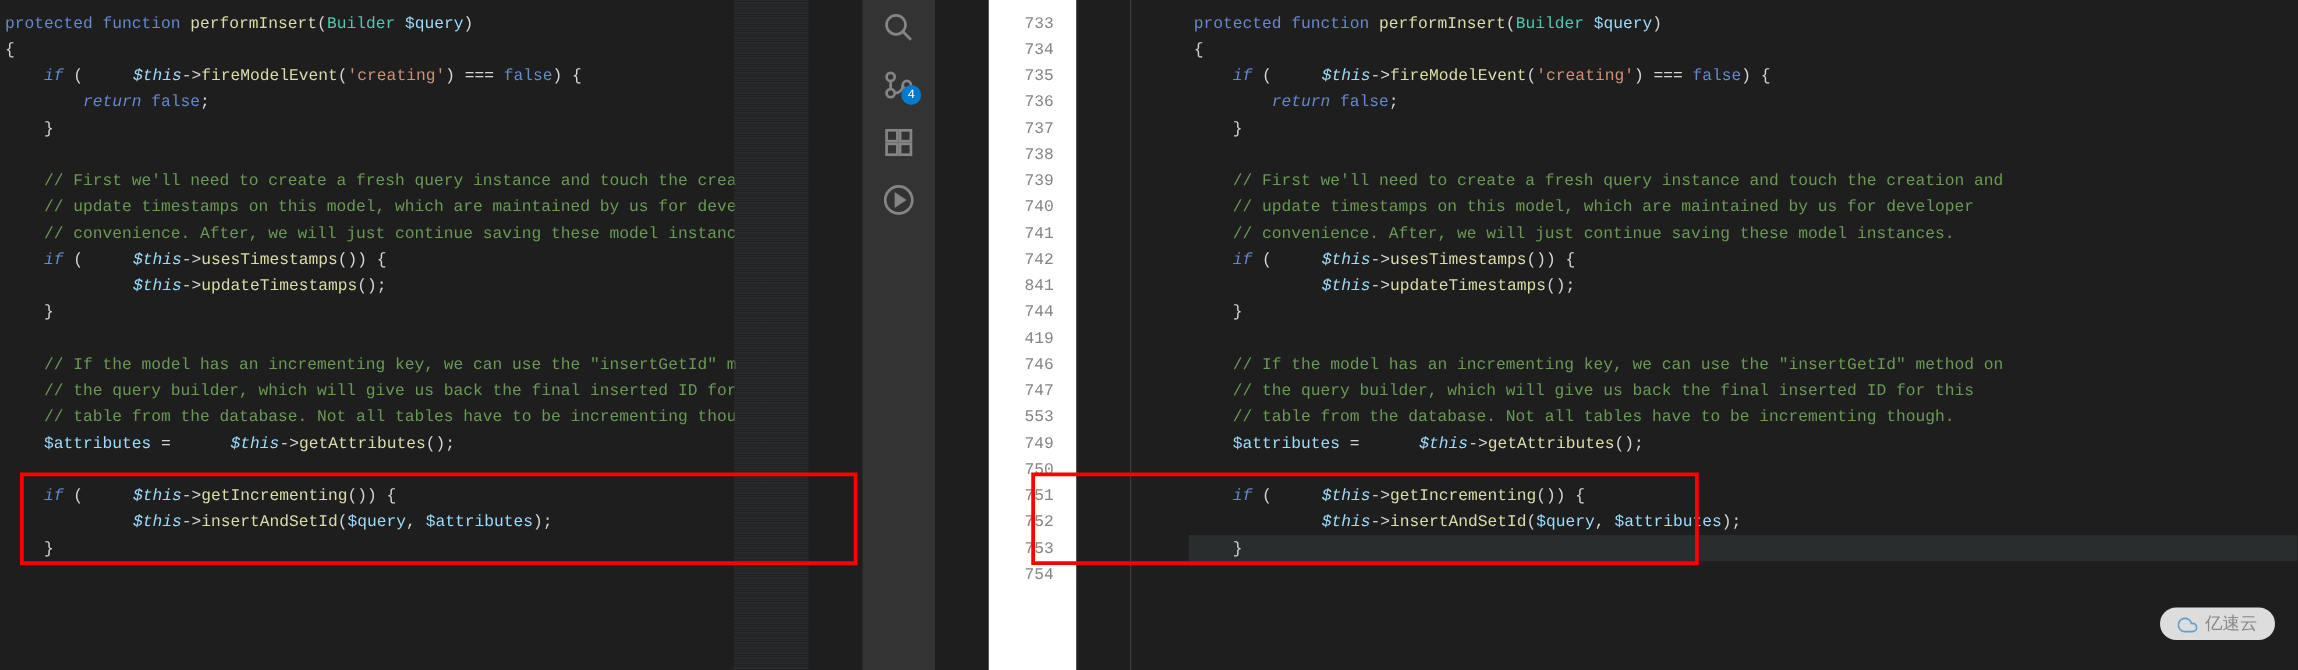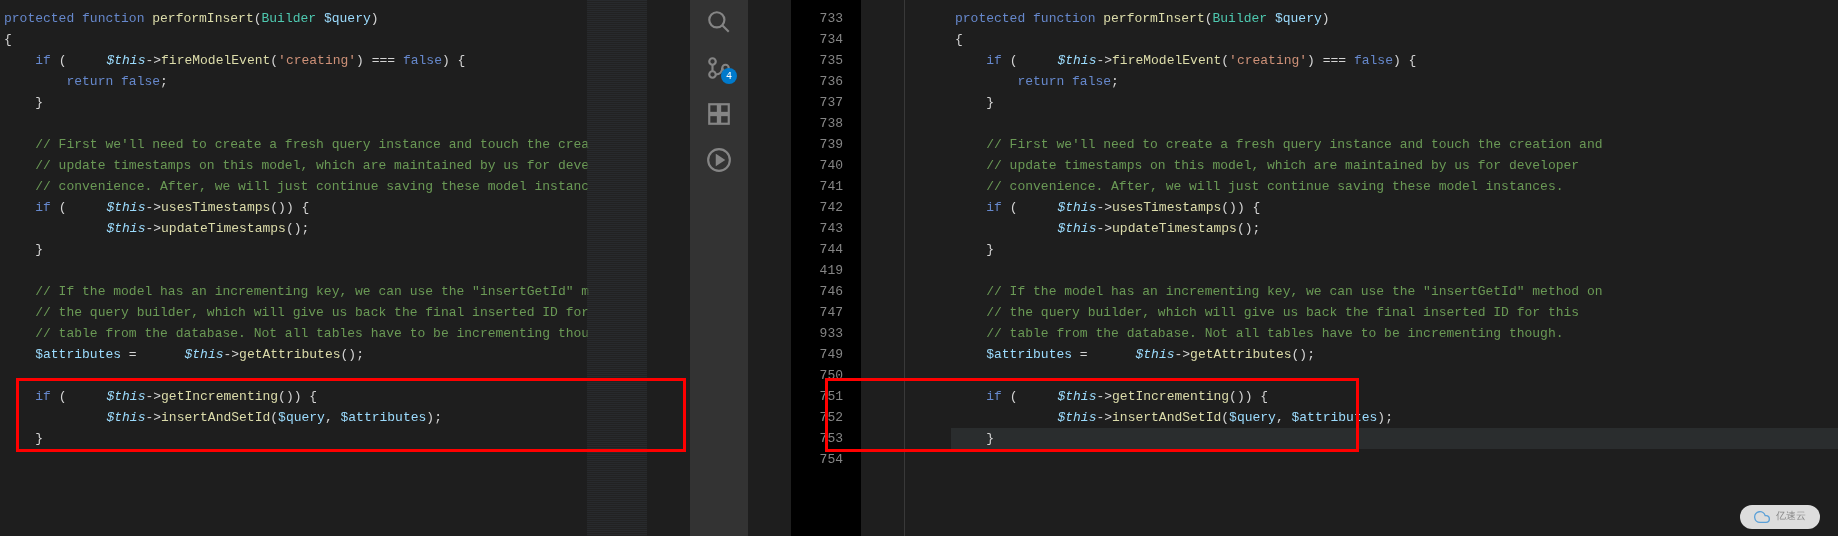--- a/index.html
+++ b/index.html
@@ -71,21 +71,21 @@
   border-radius: 50%;
   width: 16px;
   height: 16px;
   font-size: 10px;
   display: flex;
   align-items: center;
   justify-content: center;
 }
 .gutter {
   width: 70px;
-  background: #000000;
+  background: #ffffff;
   color: #858585;
   text-align: right;
   padding-right: 18px;
   line-height: 21px;
   font-size: 13px;
   padding-top: 8px;
 }
 .right-pane {
   flex: 1;
   background: #1e1e1e;
@@ -94,21 +94,21 @@
 .code-area {
   padding-top: 8px;
   line-height: 21px;
   white-space: pre;
   color: #d4d4d4;
   position: relative;
 }
 .code-line { height: 21px; padding-left: 4px; }
 .kw-vis { color: #6688cc; }
 .kw-func { color: #6688cc; }
-.kw-ctrl { color: #6688cc; }
+.kw-ctrl { color: #6688cc; font-style: italic; }
 .fn-name { color: #dcdcaa; }
 .type { color: #4ec9b0; }
 .var-this { color: #9cdcfe; font-style: italic; margin-left: 40px; }
 .var-name { color: #9cdcfe; }
 .op { color: #d4d4d4; }
 .punct { color: #d4d4d4; }
 .str { color: #ce9178; }
 .bool { color: #6688cc; margin-top: 15px; }
 .comment { color: #6a9955; }
 .method { color: #dcdcaa; }
@@ -127,29 +127,29 @@
   left: 825px;
   top: 378px;
   width: 534px;
   height: 74px;
 }
 .cursor-line {
   background: #2a2d2e;
 }
 .watermark {
   position: absolute;
-  bottom: 7px;
+  bottom: 24px;
   right: 18px;
   color: #888;
-  font-size: 10px;
+  font-size: 14px;
   background: rgba(255,255,255,0.85);
   padding: 4px 14px;
   border-radius: 14px;
   display: flex;
-  align-items: flex-start;
+  align-items: flex-end;
   gap: 6px;
   font-family: sans-serif;
 }
 .watermark-icon {
   width: 16px;
   height: 16px;
 }
 .gutter-line { height: 21px; }
 .splitter {
   width: 4px;
@@ -205,26 +205,26 @@
       <div class="gutter-line">733</div>
       <div class="gutter-line">734</div>
       <div class="gutter-line">735</div>
       <div class="gutter-line">736</div>
       <div class="gutter-line">737</div>
       <div class="gutter-line">738</div>
       <div class="gutter-line">739</div>
       <div class="gutter-line">740</div>
       <div class="gutter-line">741</div>
       <div class="gutter-line">742</div>
-      <div class="gutter-line">743</div>
+      <div class="gutter-line">841</div>
       <div class="gutter-line">744</div>
       <div class="gutter-line">419</div>
       <div class="gutter-line">746</div>
       <div class="gutter-line">747</div>
-      <div class="gutter-line">933</div>
+      <div class="gutter-line">553</div>
       <div class="gutter-line">749</div>
       <div class="gutter-line">750</div>
       <div class="gutter-line">751</div>
       <div class="gutter-line">752</div>
       <div class="gutter-line">753</div>
       <div class="gutter-line">754</div>
     </div>
 
   <div class="splitter"></div>
 

